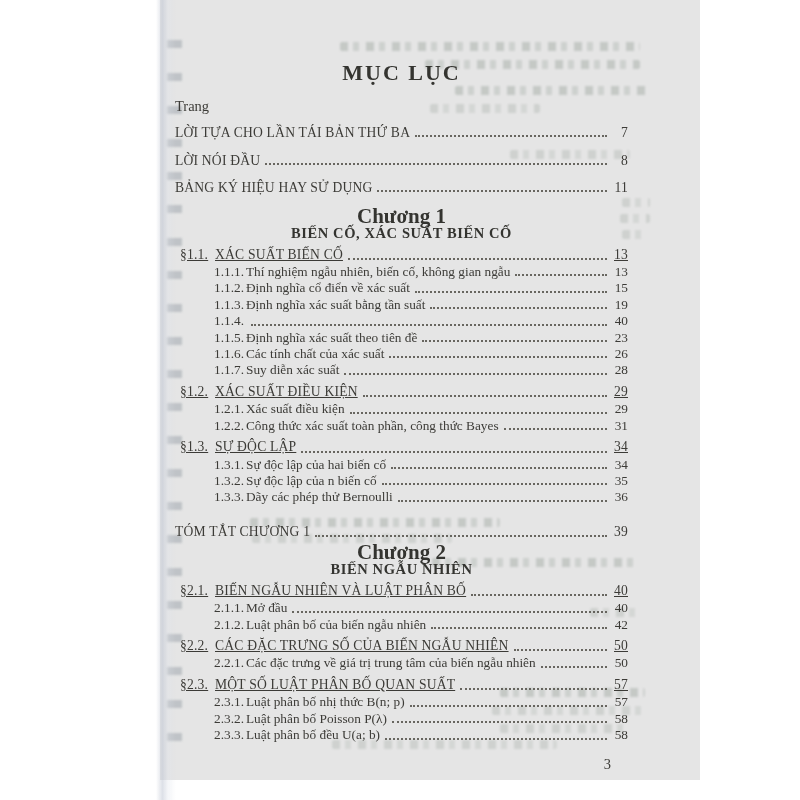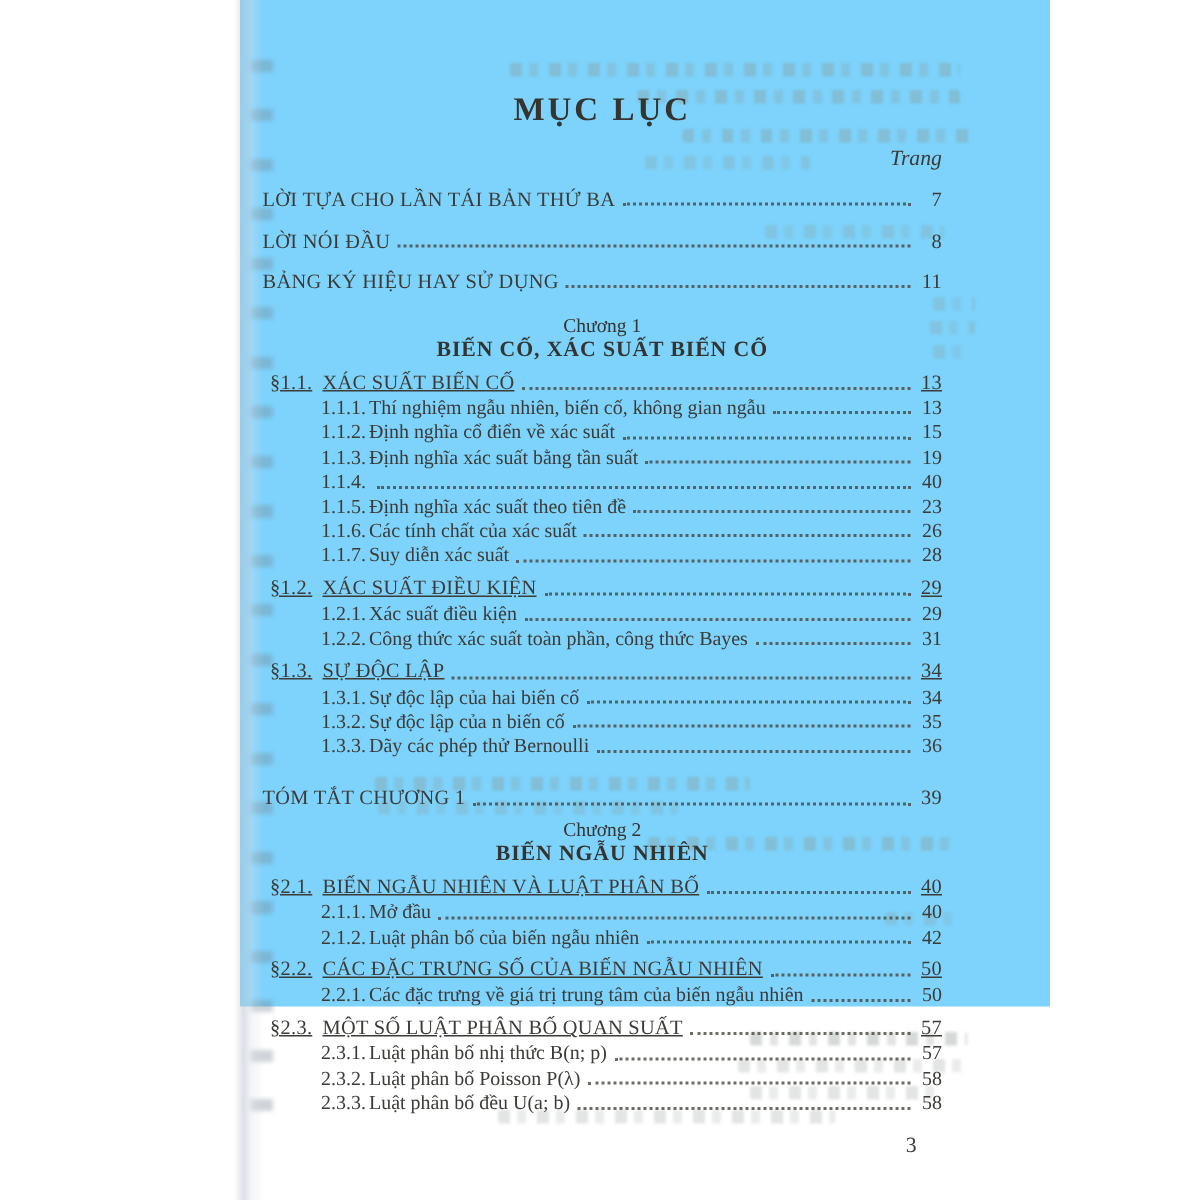--- a/index.html
+++ b/index.html
@@ -2,22 +2,22 @@
 <html><head>
 <meta charset="utf-8">
 <style>
   html,body{margin:0;padding:0;}
   body{
     width:800px;height:800px;background:#ffffff;
     font-family:"Liberation Serif","DejaVu Serif",serif;
     color:#3c3b37;overflow:hidden;position:relative;
   }
   .scan-page{
-    position:absolute;left:160px;top:0;width:540px;height:671px;
-    background:#7dd3fc;
+    position:absolute;left:160px;top:0;width:540px;height:780px;
+    background:#e5e5e5;
   }
   .page-edge{
     position:absolute;left:-4px;top:0;width:20px;height:800px;
     background:linear-gradient(90deg, rgba(255,255,255,0) 0%, rgba(193,199,212,0.55) 32%, rgba(221,225,233,0.35) 58%, rgba(255,255,255,0) 100%);
     filter:blur(0.5px);
     z-index:1;
   }
   
   .bleed{
     position:absolute;height:9px;z-index:0;border-radius:2px;
@@ -34,28 +34,28 @@
     filter:blur(1.3px);
   }
   .content{
     position:absolute;left:15px;top:0;width:453px;z-index:2;
   }
   .toc-title{
     margin:60px 0 0;text-align:center;font-size:22px;font-weight:bold;
     letter-spacing:2px;line-height:26px;color:#343430;
   }
   .trang{
-    margin-top:12px;text-align:right;font-style:italic;font-size:14.5px;line-height:17px;
+    margin-top:12px;text-align:left;font-size:14.5px;line-height:17px;
   }
   .front{margin-top:10px;}
   .row{display:flex;align-items:baseline;white-space:nowrap;}
   .front .row{height:16px;margin-bottom:11.5px;font-size:13.6px;letter-spacing:0.2px;}
   .chapter-head{text-align:center;margin-top:8px;color:#343430;}
   .chapter-head.ch2{margin-top:3px;}
-  .ch-label{font-weight:normal;font-size:13px;line-height:17px;}
+  .ch-label{font-weight:bold;font-size:21px;line-height:17px;}
   .ch-title{font-weight:bold;font-size:14.5px;line-height:17px;letter-spacing:0.6px;}
   .row.section{margin-top:5px;height:17.5px;font-size:13.6px;letter-spacing:0.2px;text-decoration:underline;}
   .row.section .num{display:inline-block;width:35px;margin-left:5px;}
   .row.sub{height:16.4px;font-size:13.3px;padding-left:37px;}
   .row.sub .num{display:inline-block;width:34px;text-align:center;}
   .row.summary{margin-top:18px;height:17px;font-size:13.6px;letter-spacing:0.2px;}
   .lbl{flex:0 0 auto;}
   .leader{
     flex:1 1 auto;min-width:12px;align-self:flex-end;
     border-bottom:2px dotted rgba(72,70,63,0.8);

